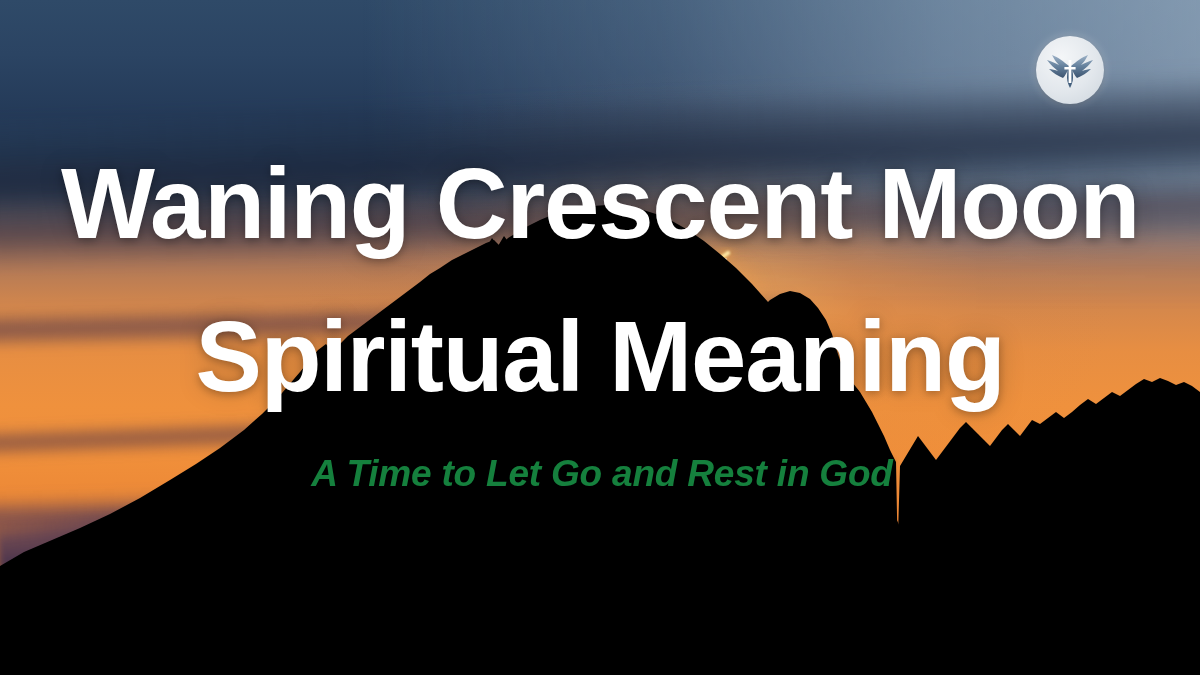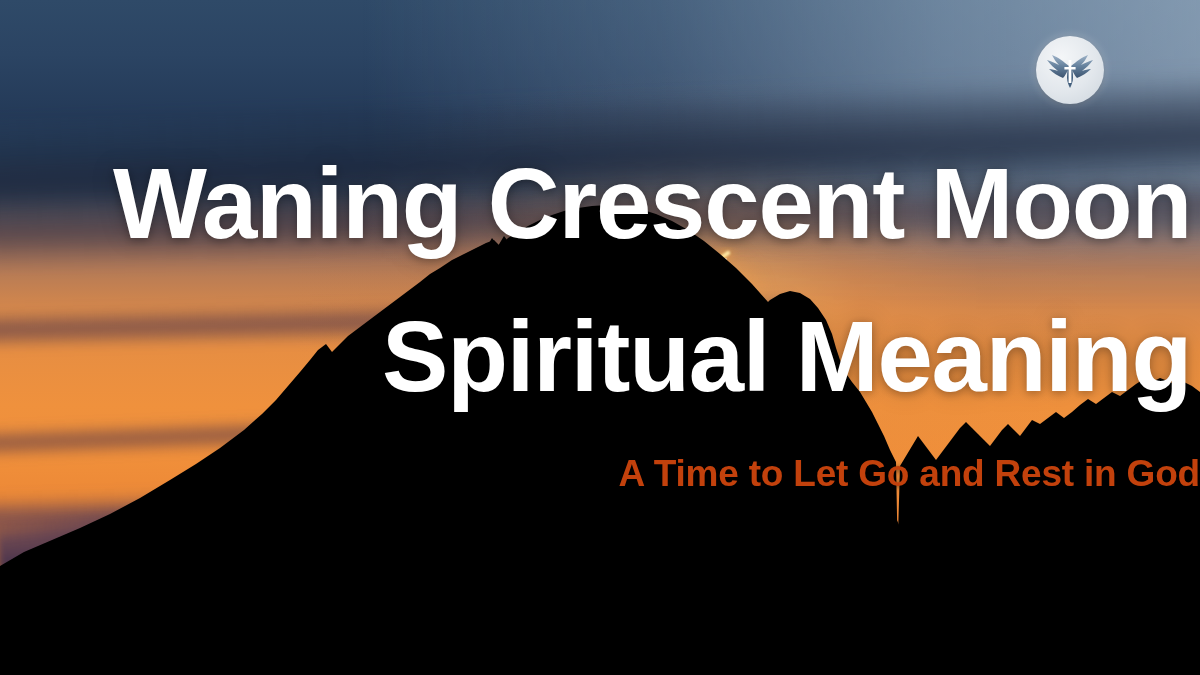--- a/index.html
+++ b/index.html
@@ -192,21 +192,21 @@
     display: flex;
     align-items: center;
     justify-content: center;
   }
   .logo-badge svg { display: block; }
 
   
   .text-layer {
     position: absolute;
     inset: 0;
-    text-align: right;
+    text-align: center;
   }
   .title-line {
     position: absolute;
     left: 0; right: 0;
     color: #ffffff;
     font-family: "Liberation Sans", sans-serif;
     font-weight: bold;
     font-size: 101px;
     line-height: 1;
     letter-spacing: -1.2px;
@@ -214,28 +214,29 @@
     text-shadow: 0 2px 10px rgba(0,0,0,0.30), 0 0 26px rgba(0,0,0,0.18);
     transform: scaleX(0.985);
   }
   .title-line-1 { top: 153px; }
   .title-line-2 { top: 306px; }
 
   .subtitle {
     position: absolute;
     left: 4px; right: 0;
     top: 455px;
-    color: #c2410c;
+    color: #15803d;
     font-family: "Liberation Sans", sans-serif;
     font-weight: bold;
     font-size: 37px;
     line-height: 1;
     letter-spacing: -0.2px;
     white-space: nowrap;
     text-shadow: 0 1px 5px rgba(0,0,0,0.55);
+    font-style: italic;
   }
 </style>
 </head>
 <body>
 
 <div class="stage">
 
   <div class="sky"></div>
   <div class="sky-haze"></div>
 

